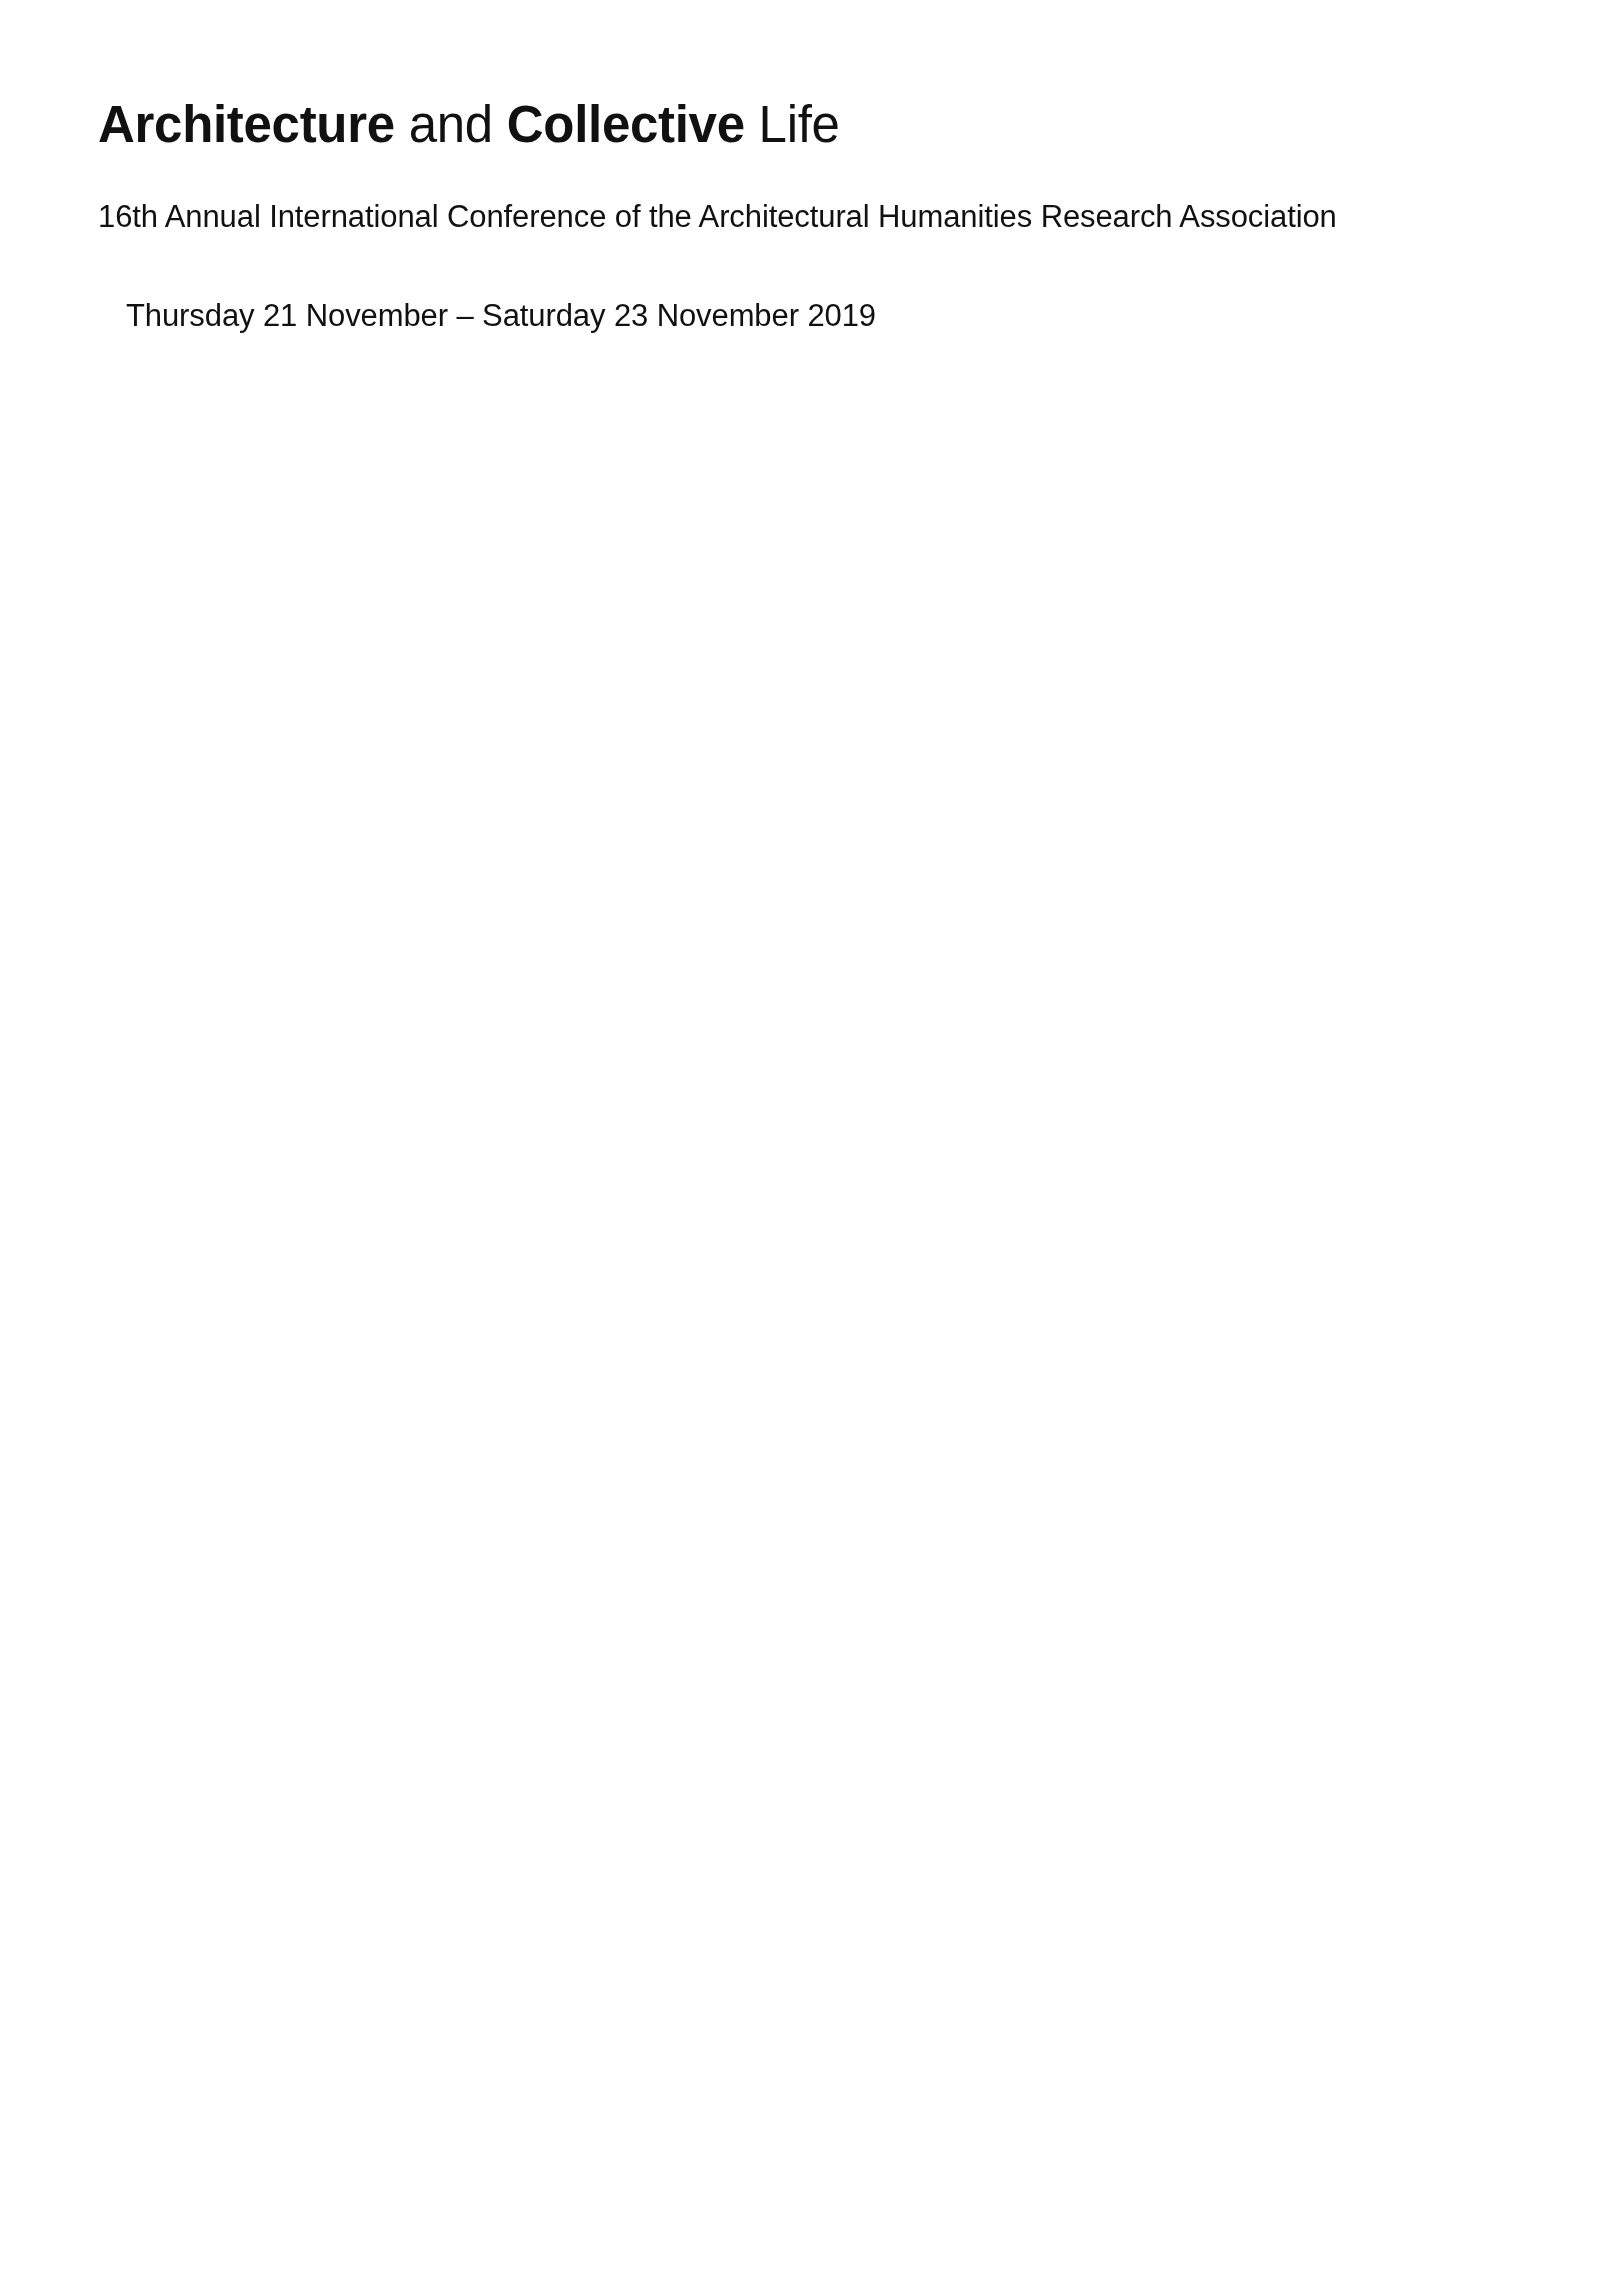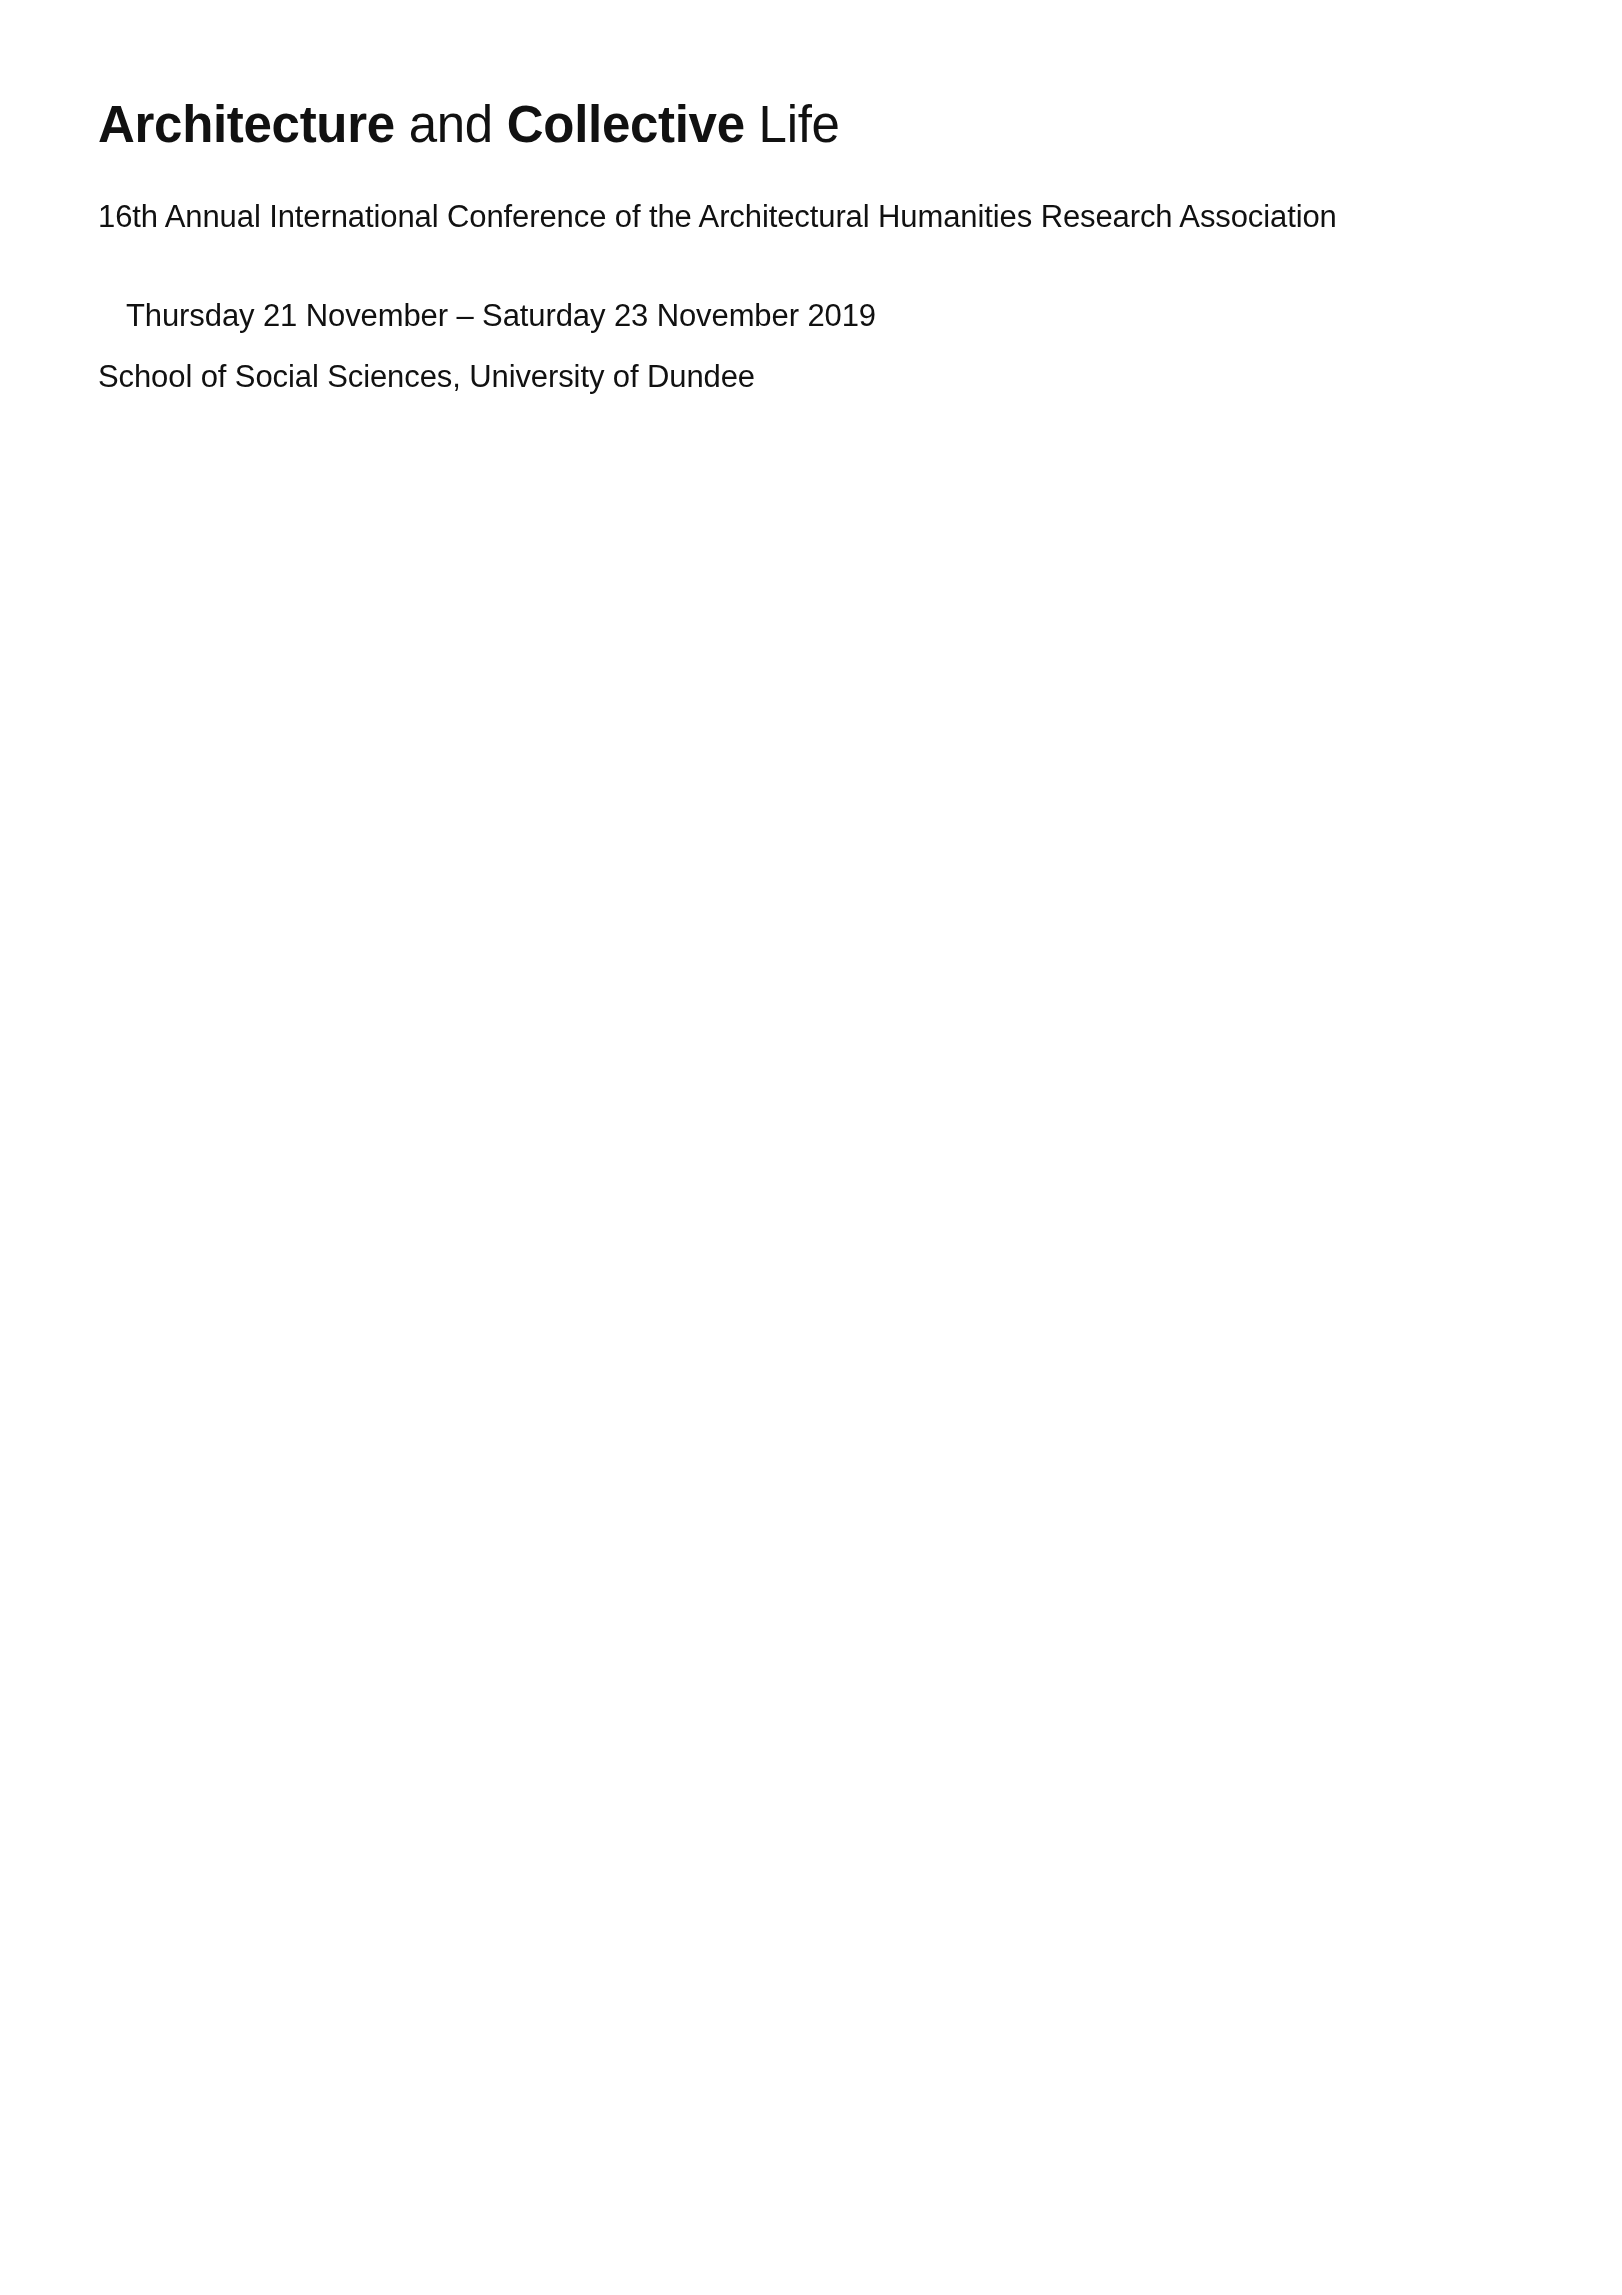--- a/index.html
+++ b/index.html
@@ -70,16 +70,15 @@
 <body>
 
 <div class="page">
 
   <h1 class="title"><span class="strong">Architecture</span><span class="light"> and </span><span class="strong">Collective</span><span class="light"> Life</span></h1>
 
   <p class="subtitle">16th Annual International Conference of the Architectural Humanities Research Association</p>
 
   <p class="dates">Thursday 21 November – Saturday 23 November 2019</p>
 
-  <p class="venue">School of Social Sciences, University of Dundee</p>
 
 </div>
 
 
 </body></html>

